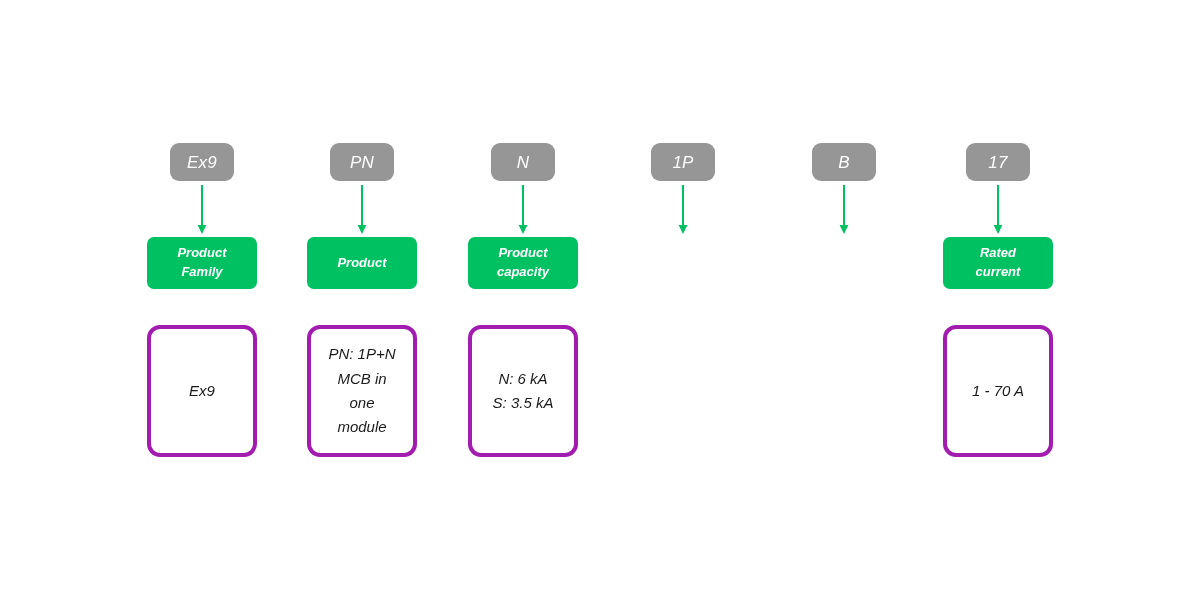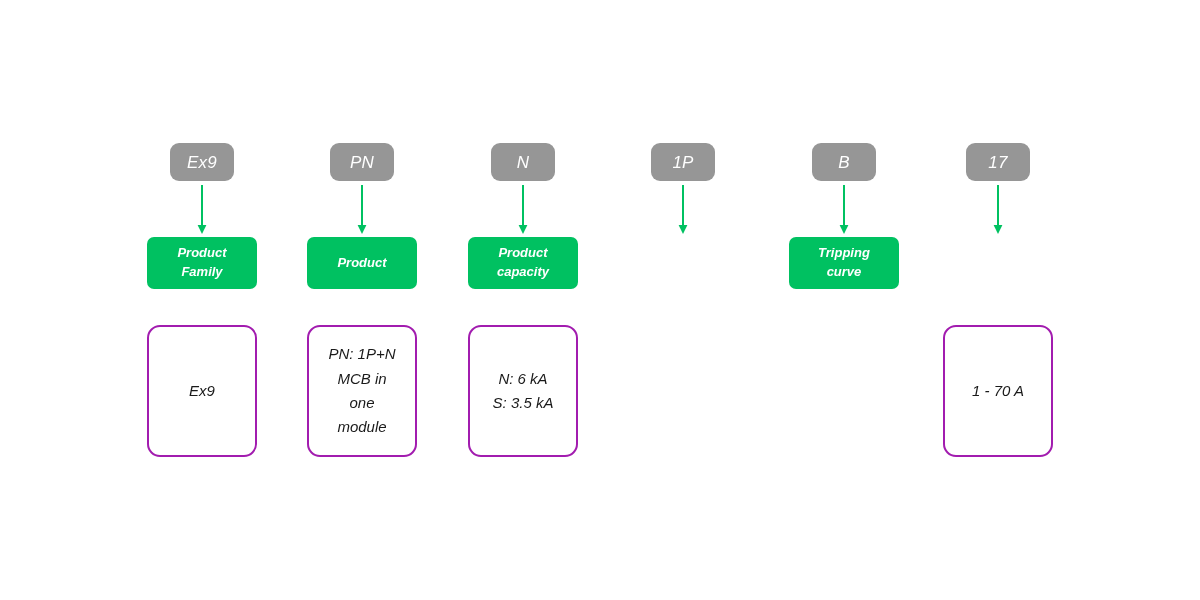--- a/index.html
+++ b/index.html
@@ -84,21 +84,21 @@
   }
 
   
   .value-box {
     position: absolute;
     top: 325px;
     left: 0;
     width: 110px;
     height: 132px;
     background: #ffffff;
-    border: 2px solid #a21caf;
+    border: 4px solid #a21caf;
     border-radius: 13px;
     display: flex;
     align-items: center;
     justify-content: center;
     box-sizing: border-box;
   }
   .value-box-text {
     color: #1a1a1a;
     font-size: 15px;
     line-height: 1.62;
@@ -187,34 +187,34 @@
   <div class="column" style="left:789px;">
     <div class="code-pill">
       <span class="code-pill-label">B</span>
     </div>
     <div class="arrow">
       <svg width="14" height="50" viewBox="0 0 14 50" xmlns="http://www.w3.org/2000/svg" aria-hidden="true">
         <line x1="7" y1="0" x2="7" y2="42" stroke="#00c161" stroke-width="2"></line>
         <polygon points="7,49 2.6,40 11.4,40" fill="#00c161"></polygon>
       </svg>
     </div>
-    <div class="label-box">
-      <span class="label-box-text">Tripping
-curve</span>
-    </div>
   </div>
 
   <div class="column" style="left:943px;">
     <div class="code-pill">
       <span class="code-pill-label">17</span>
     </div>
     <div class="arrow">
       <svg width="14" height="50" viewBox="0 0 14 50" xmlns="http://www.w3.org/2000/svg" aria-hidden="true">
         <line x1="7" y1="0" x2="7" y2="42" stroke="#00c161" stroke-width="2"></line>
         <polygon points="7,49 2.6,40 11.4,40" fill="#00c161"></polygon>
       </svg>
     </div>
+    <div class="label-box">
+      <span class="label-box-text">Rated
+current</span>
+    </div>
     <div class="value-box">
       <span class="value-box-text">1 - 70 A</span>
     </div>
   </div>
 
 </div>
 
 </body></html>

